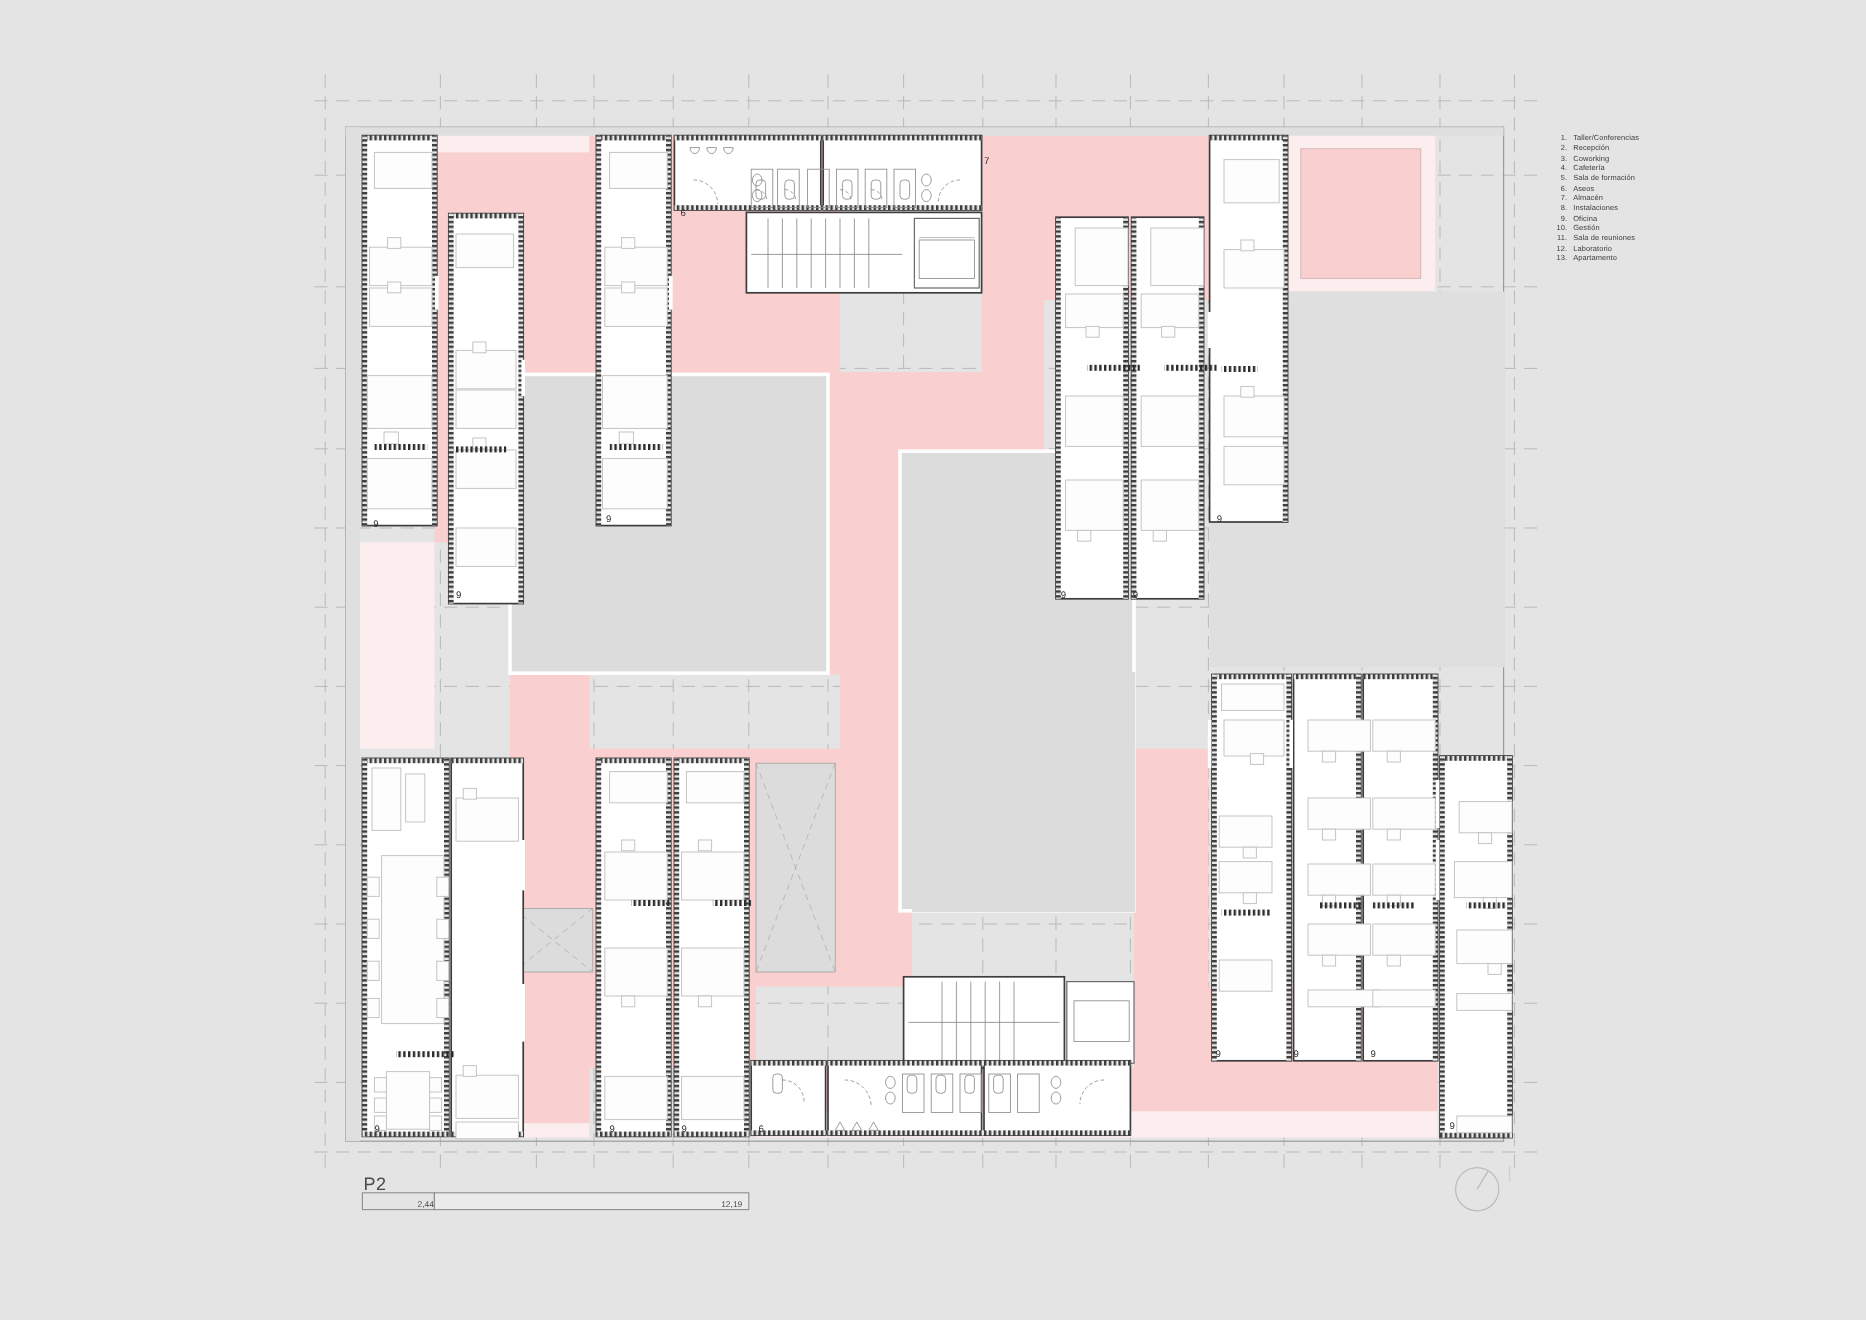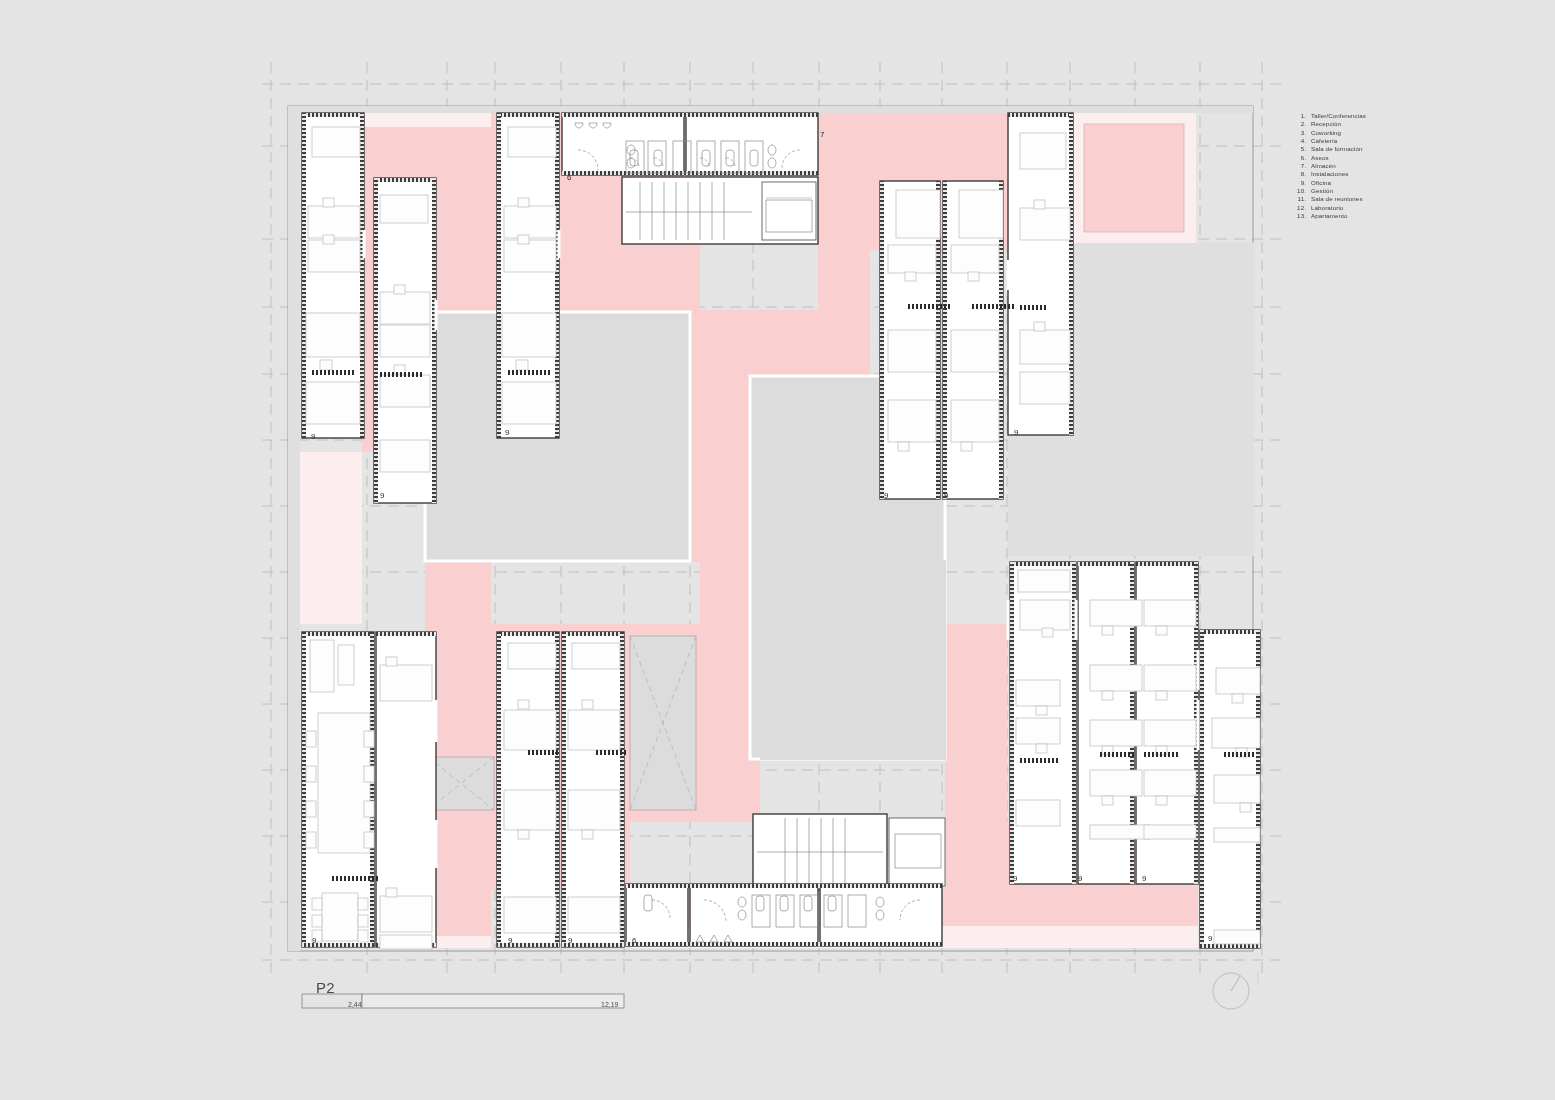--- a/index.html
+++ b/index.html
@@ -4,21 +4,21 @@
 <style>
   html,body{margin:0;padding:0;background:#e4e4e4;}
   body{width:1555px;height:1100px;position:relative;overflow:hidden;
        font-family:"Liberation Sans",sans-serif;color:#3a3a3a;}
   #stage{position:absolute;left:0;top:0;width:1555px;height:1100px;background:#e4e4e4;}
   svg{position:absolute;left:0;top:0;}
   .legend{position:absolute;left:1292px;top:112px;width:150px;font-size:6.2px;line-height:8.35px;
           color:#3c3c3c;letter-spacing:.1px;}
   .legend .row{display:block;white-space:nowrap;}
   .legend .num{display:inline-block;width:14px;text-align:right;margin-right:5px;}
-  .plabel{position:absolute;left:316px;top:979px;font-size:15px;color:#4a4a4a;letter-spacing:.3px;}
+  .plabel{position:absolute;left:303px;top:979px;font-size:15px;color:#4a4a4a;letter-spacing:.3px;}
   .slab{position:absolute;font-size:7px;color:#4a4a4a;}
   .slab.a{left:348px;top:1001px;}
   .slab.b{left:601px;top:1001px;}
 </style>
 </head>
 <body>
 
 <div id="stage">
 
 <svg width="1555" height="1100">

